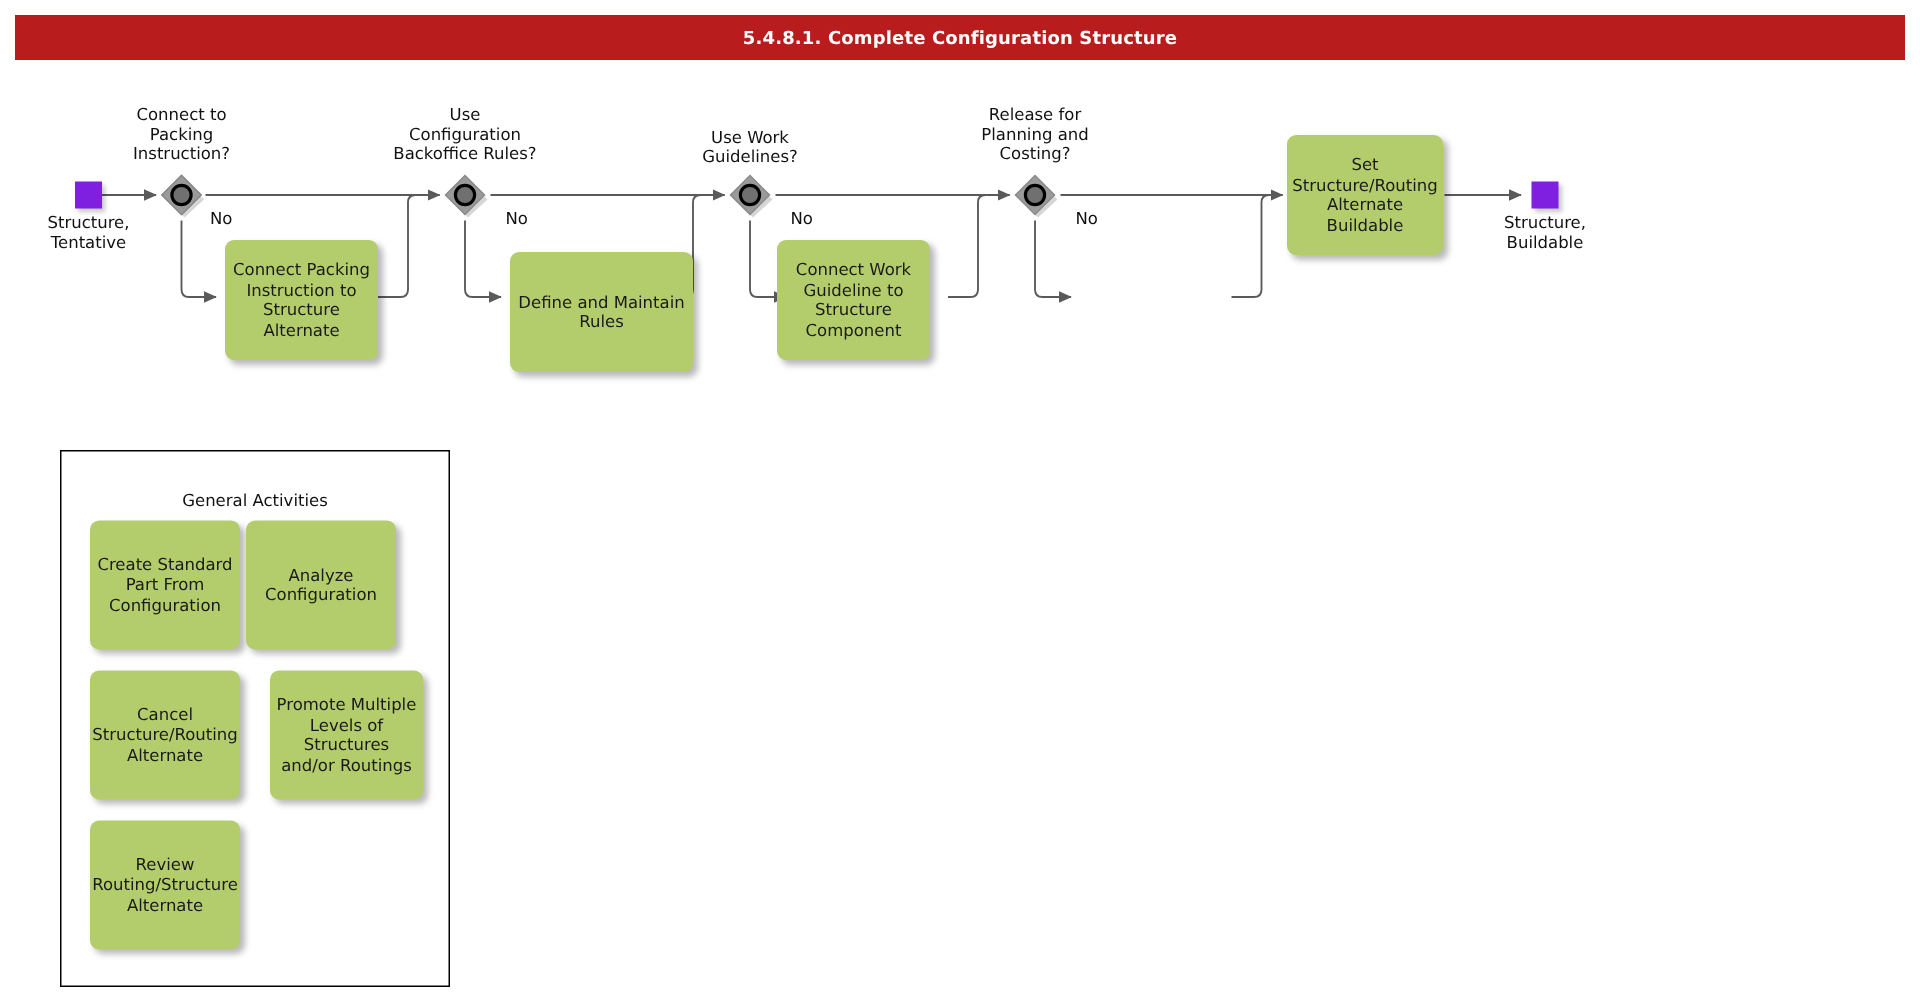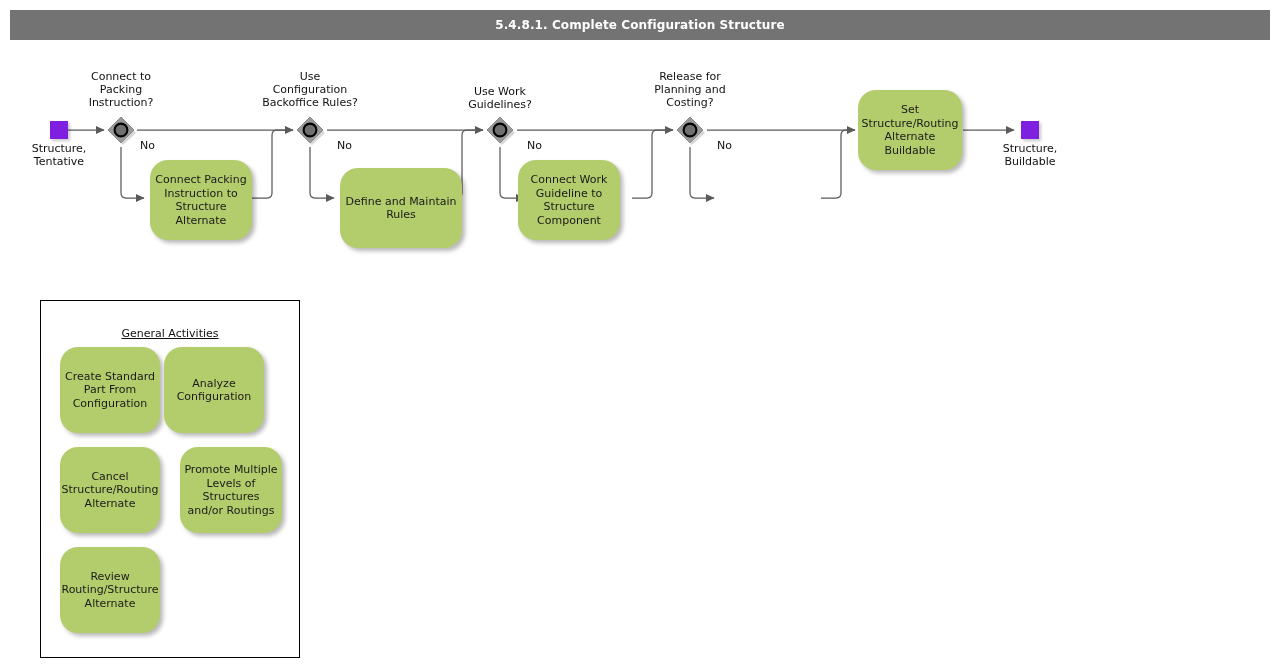--- a/index.html
+++ b/index.html
@@ -15,41 +15,41 @@
     overflow: hidden;
     background: #ffffff;
   }
   
   #title-bar {
     position: absolute;
     left: 10px;
     top: 10px;
     width: 1260px;
     height: 30px;
-    background: #737373;
+    background: #b91c1c;
     color: #ffffff;
     font-size: 12px;
     font-weight: bold;
     display: flex;
     align-items: center;
     justify-content: center;
     letter-spacing: .1px;
   }
   
   #wires {
     position: absolute;
     left: 0; top: 0;
     width: 1280px; height: 670px;
     pointer-events: none;
   }
   
   .task {
     position: absolute;
     background: #b4cd6c;
-    border-radius: 18px;
+    border-radius: 6px;
     box-shadow: 3px 3px 4px rgba(0,0,0,.28);
     color: #1a1a1a;
     font-size: 11px;
     line-height: 13.5px;
     display: flex;
     align-items: center;
     justify-content: center;
     text-align: center;
     box-sizing: border-box;
     padding: 2px 3px;
@@ -92,21 +92,20 @@
     box-sizing: border-box;
   }
   #ga-title {
     position: absolute;
     left: 40px;
     top: 327px;
     width: 260px;
     text-align: center;
     font-size: 11px;
     color: #111111;
-    text-decoration: underline;
   }
 </style>
 </head>
 <body>
 
 <div id="canvas">
 
   <div id="title-bar">5.4.8.1. Complete Configuration Structure</div>
 
   <svg id="wires" viewBox="0 0 1280 670">

